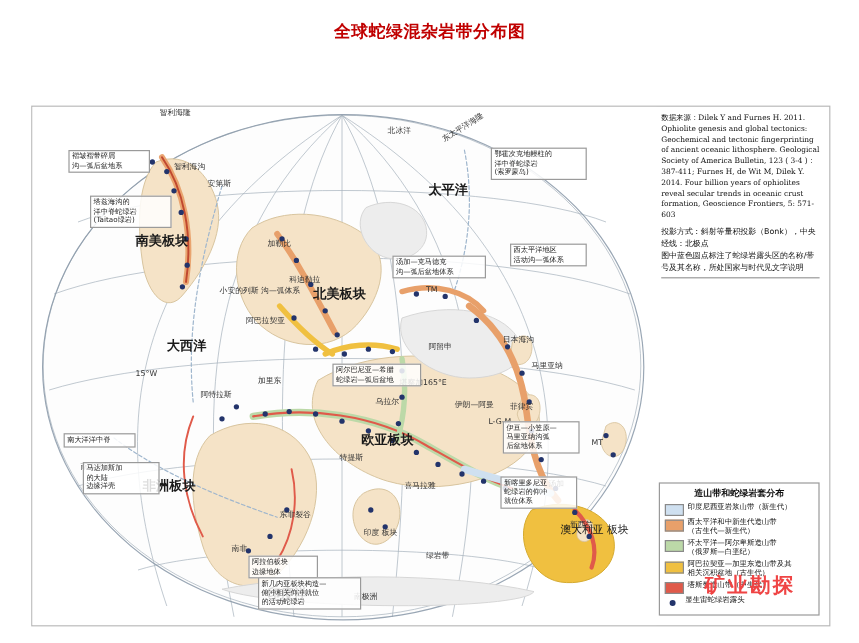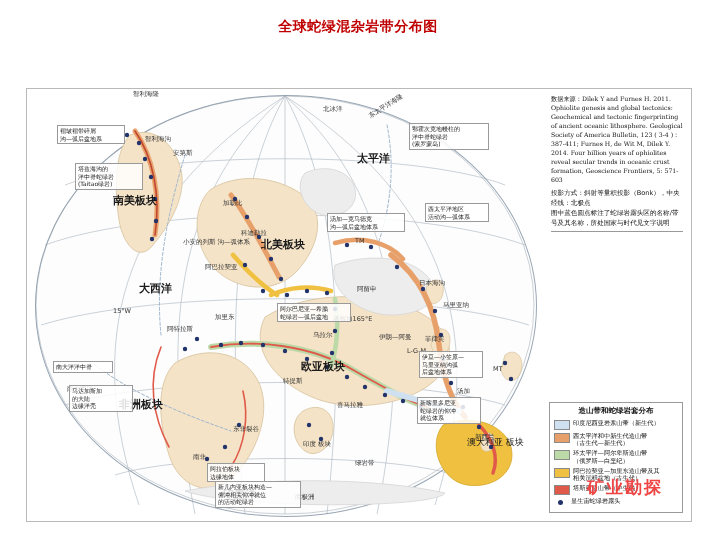--- a/index.html
+++ b/index.html
@@ -339,21 +339,21 @@
     <div class="map-label tiny" style="left:86px;top:218px;">15°W</div>
     <div class="map-label tiny" style="left:140px;top:236px;">阿特拉斯</div>
     <div class="map-label tiny" style="left:188px;top:224px;">加里东</div>
     <div class="map-label tiny" style="left:256px;top:288px;">特提斯</div>
     <div class="map-label tiny" style="left:286px;top:242px;">乌拉尔</div>
     <div class="map-label tiny" style="left:352px;top:244px;">伊朗—阿曼</div>
     <div class="map-label tiny" style="left:310px;top:312px;">喜马拉雅</div>
     <div class="map-label tiny" style="left:392px;top:190px;">日本海沟</div>
     <div class="map-label tiny" style="left:416px;top:212px;">马里亚纳</div>
     <div class="map-label tiny" style="left:398px;top:246px;">菲律宾</div>
-    <div class="map-label tiny" style="left:430px;top:298px;">汤加</div>
+    <div class="map-label tiny" style="left:430px;top:310px;">汤加</div>
     <div class="map-label tiny" style="left:448px;top:344px;">新西兰</div>
     <div class="map-label tiny" style="left:166px;top:364px;">南非</div>
     <div class="map-label tiny" style="left:206px;top:336px;">东非裂谷</div>
     <div class="map-label tiny" style="left:268px;top:404px;">南极洲</div>
     <div class="map-label tiny" style="left:328px;top:370px;">绿岩带</div>
     <div class="map-label tiny" style="left:466px;top:276px;">MT</div>
     <div class="map-label tiny" style="left:380px;top:258px;">L-G-M</div>
     <div class="map-label tiny" style="left:328px;top:148px;">TM</div>
     <div class="map-label tiny" style="left:340px;top:24px;transform:rotate(-32deg);transform-origin:0 0;">东太平洋海隆</div>
 

